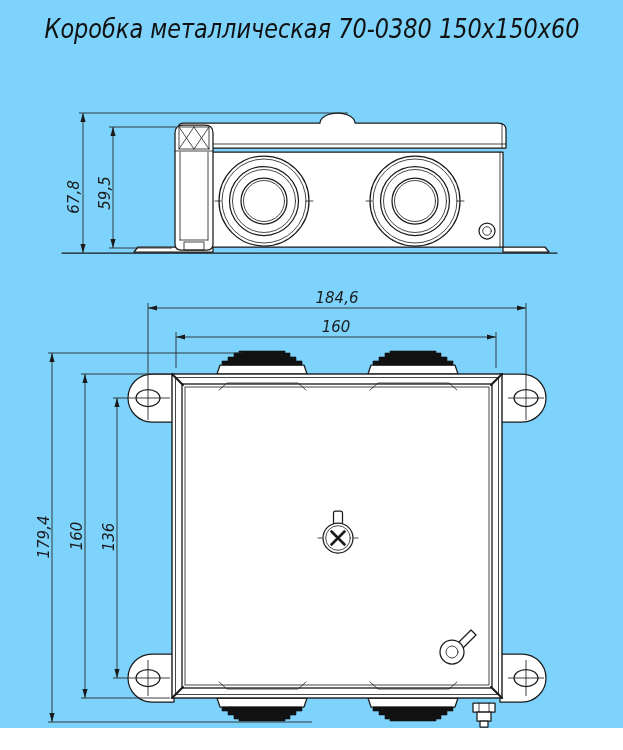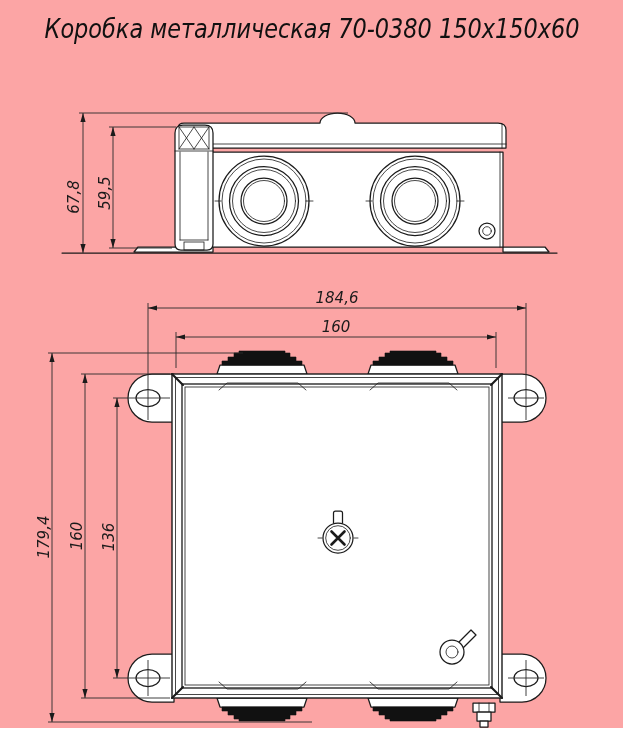--- a/index.html
+++ b/index.html
@@ -1,19 +1,19 @@
 <!DOCTYPE html>
 <html><head>
 <meta charset="utf-8">
 <style>
   html,body{margin:0;padding:0;background:#ffffff;}
   .canvas{
     position:relative;
     width:623px;height:728px;
-    background:#fca5a5;
+    background:#7dd3fc;
     font-family:"DejaVu Sans", sans-serif;
     overflow:hidden;
   }
   svg{display:block;}
   .outline{stroke:#1b1b1b;stroke-width:1.25;fill:none;stroke-linecap:round;stroke-linejoin:round;}
   .outline-thin{stroke:#1b1b1b;stroke-width:0.8;fill:none;stroke-linecap:round;}
   .outline-fill{stroke:#1b1b1b;stroke-width:1.25;fill:#ffffff;stroke-linejoin:round;}
   .seal-black{fill:#111111;stroke:#111111;stroke-width:0.6;}
   .dim{stroke:#2a2a2a;stroke-width:0.9;fill:none;stroke-linecap:butt;}
   .dim-arrow{fill:#1b1b1b;stroke:none;}

